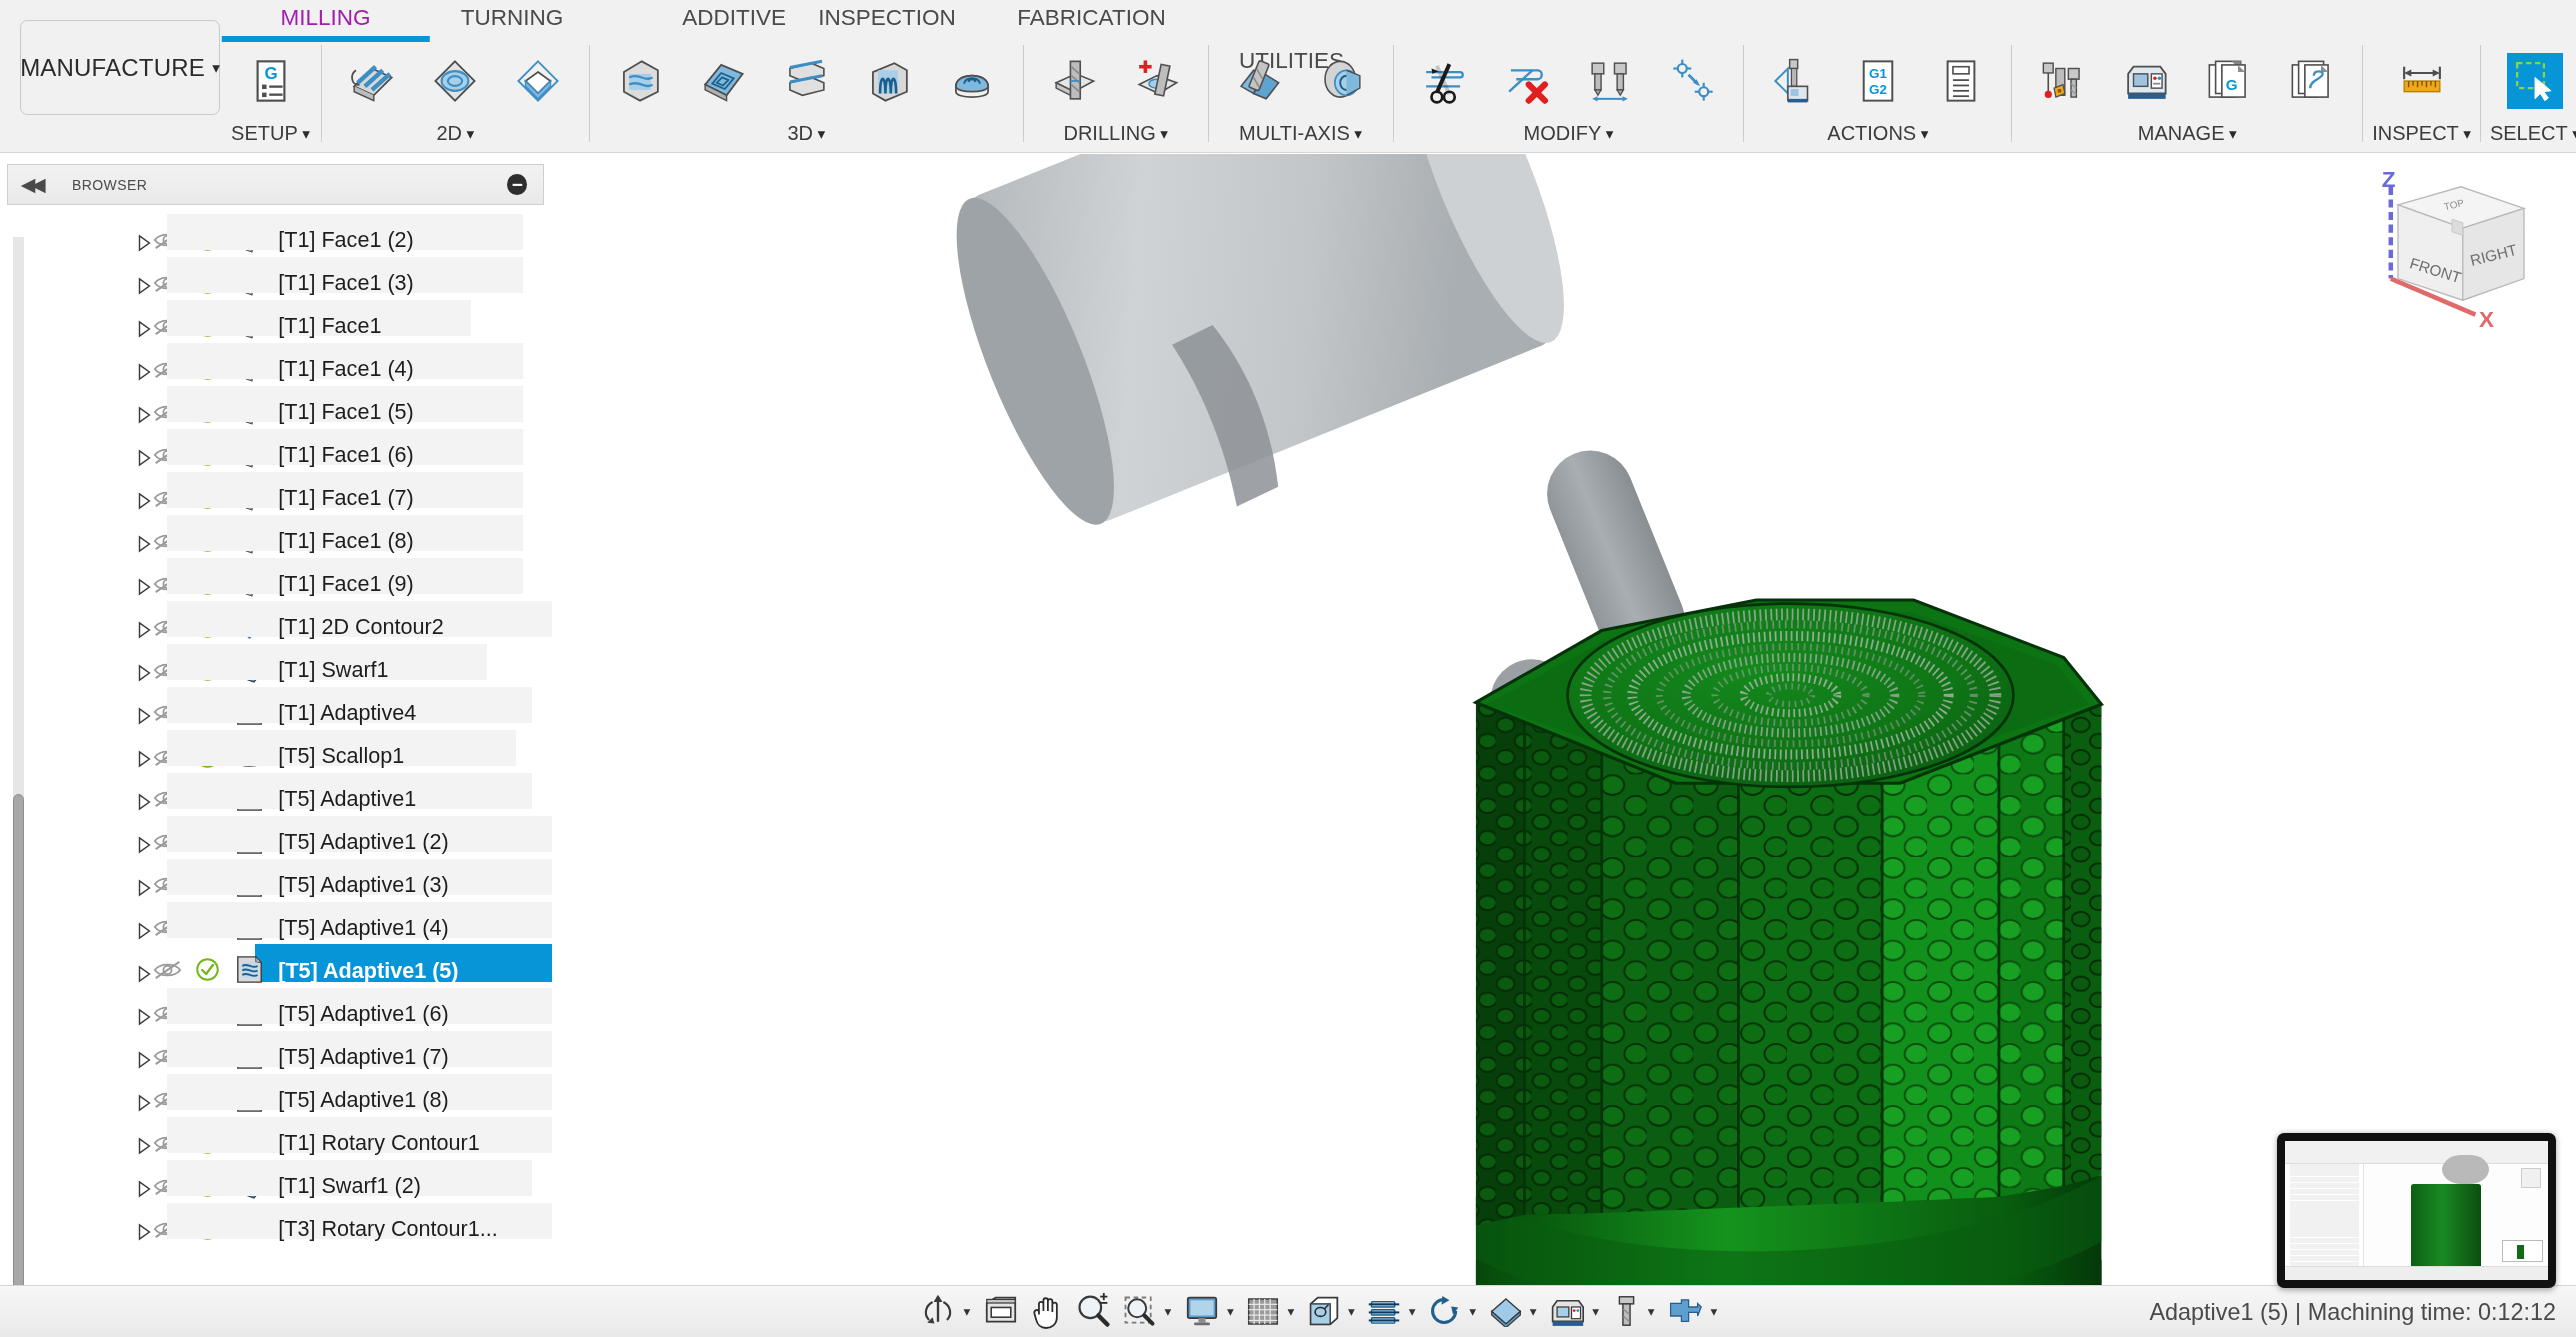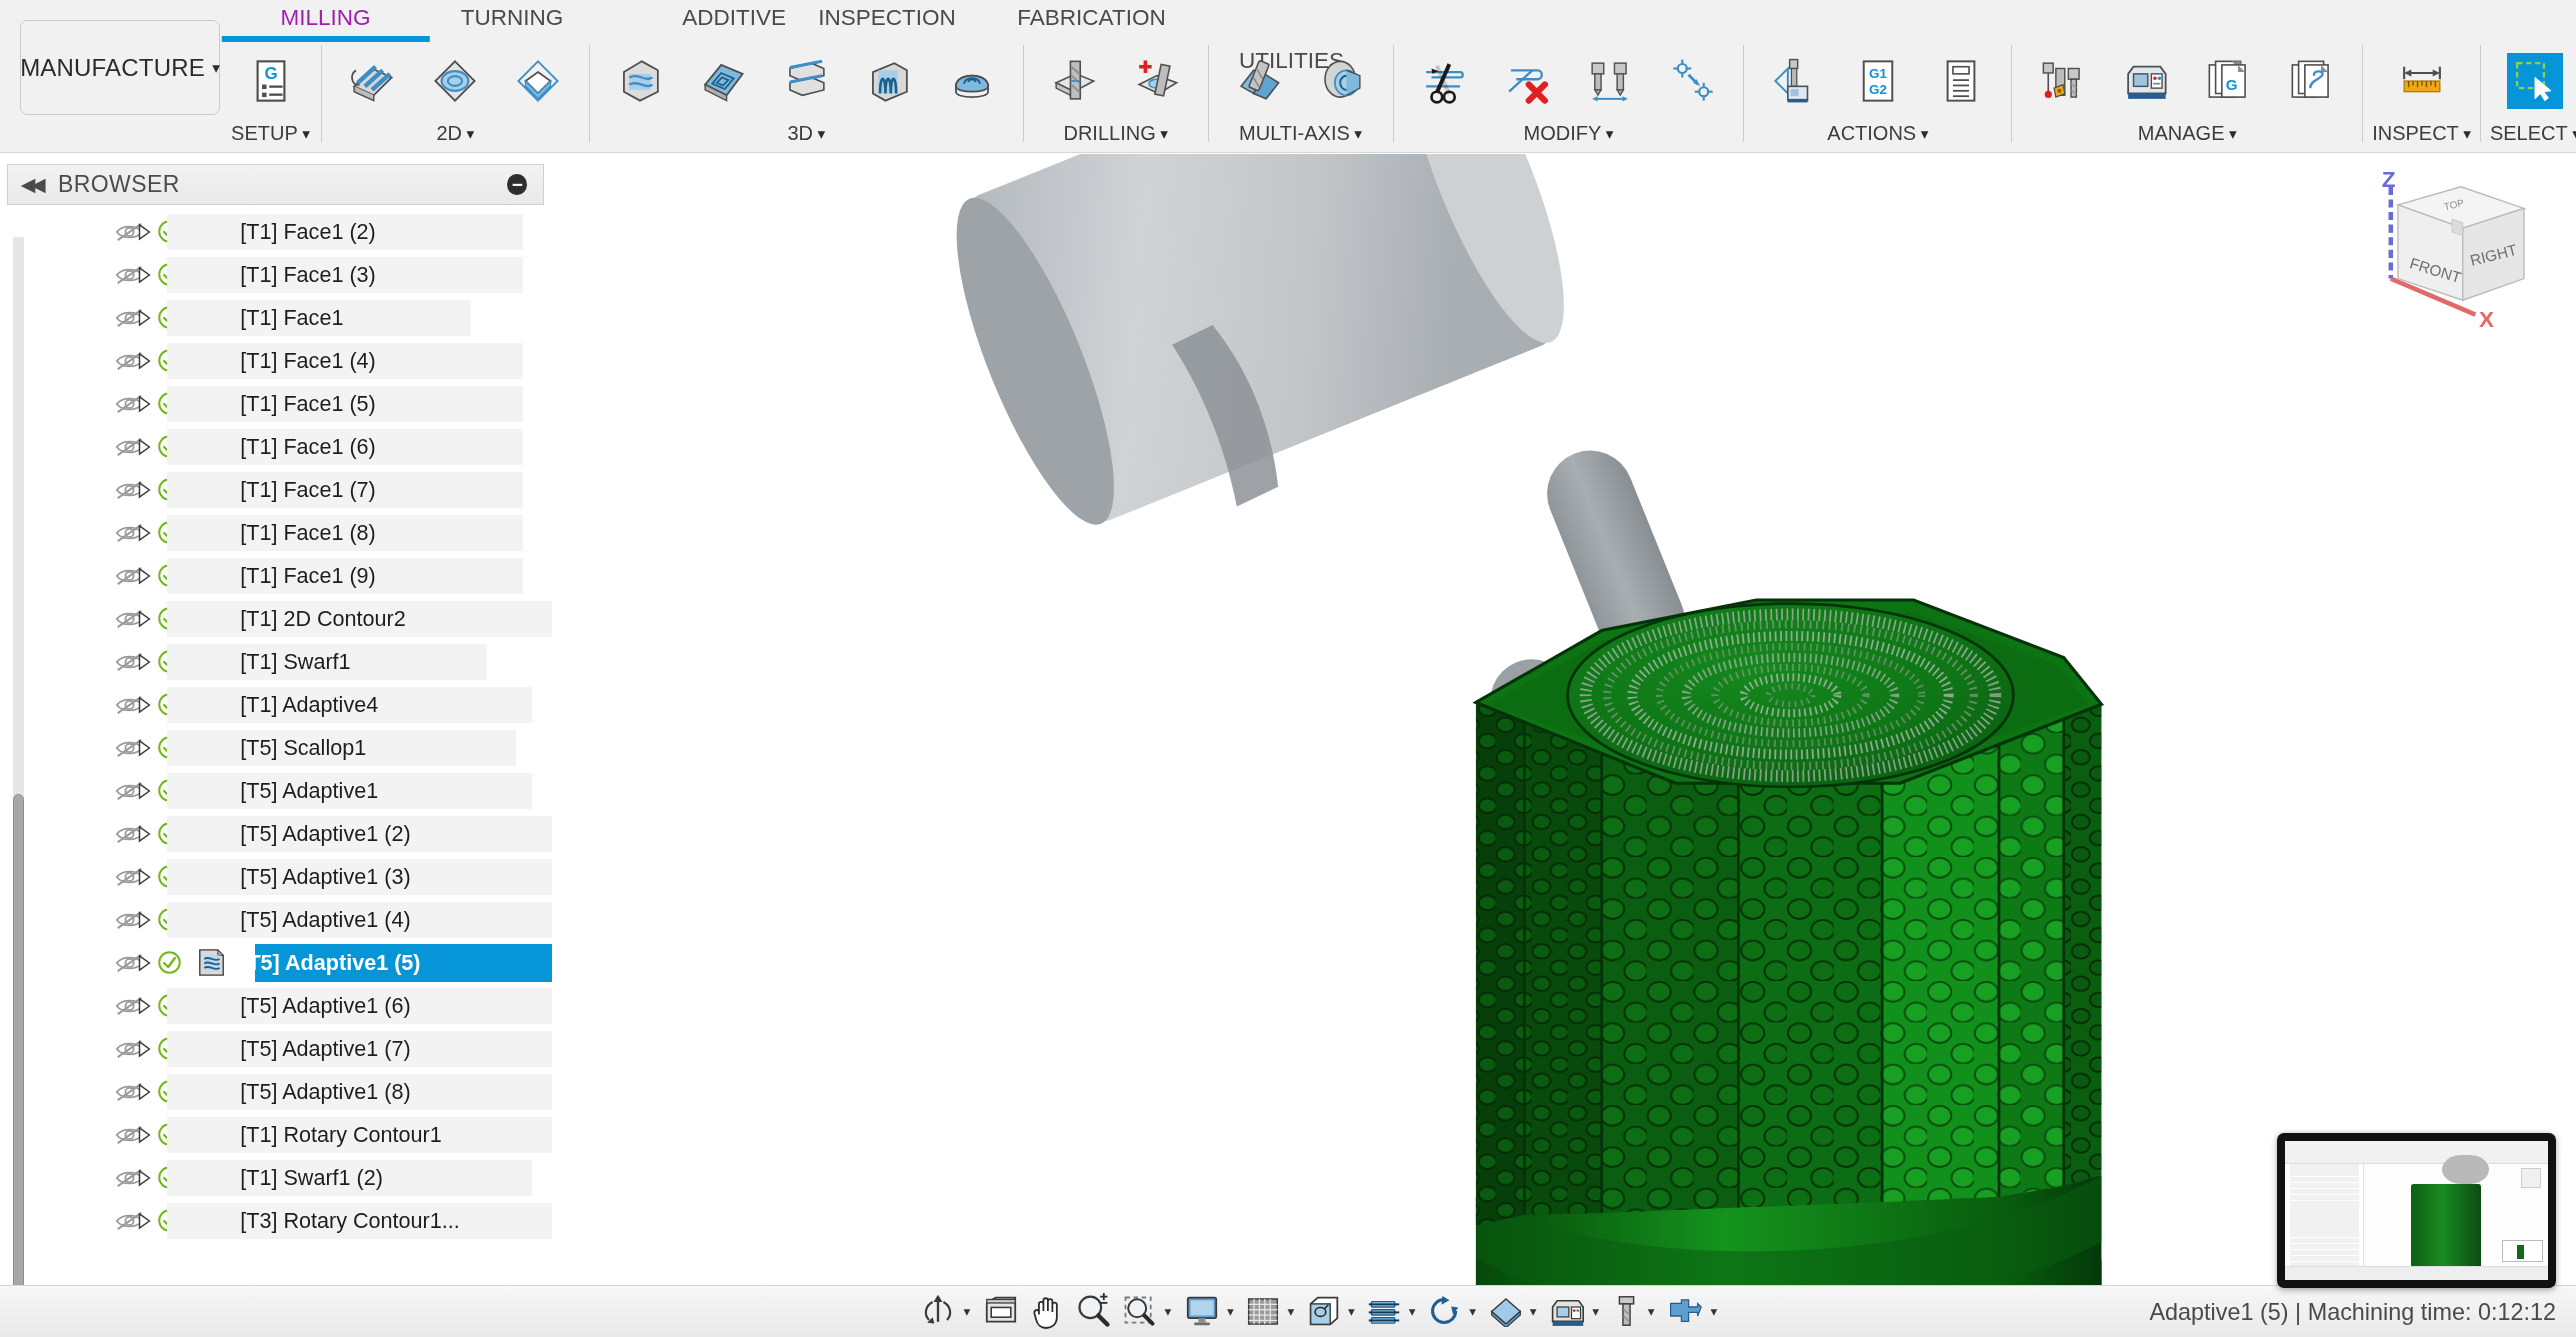--- a/index.html
+++ b/index.html
@@ -81,21 +81,21 @@
   .browser-header {
     position: absolute; left: 7.2px; top: 10px; width: 537px; height: 41px;
     background: linear-gradient(#f2f2f2, #e9e9e9);
     border: 0.9px solid #cfcfcf;
     display: flex; align-items: center;
   }
   .collapse-arrows {
     margin-left: 12.6px; font-size: 19px; color: #4a4a4a; letter-spacing: -4.5px;
   }
   .browser-title {
-    margin-left: 17px; font-size: 23px; color: #4c4c4c; letter-spacing: 0.4px;
+    margin-left: 31px; font-size: 14px; color: #4c4c4c; letter-spacing: 0.4px;
   }
   .header-btn {
     margin-left: auto; margin-right: 16px;
     width: 20px; height: 21.6px; border-radius: 50%;
     background: #2e2e2e; color: #fff; font-size: 19px; font-weight: bold;
     display: flex; align-items: center; justify-content: center; line-height: 1;
   }
 
   .tree {
     position: absolute; left: 0; top: 56px; width: 552px; height: 1195px;
@@ -105,22 +105,22 @@
     position: absolute; left: 12.6px; top: 27px; width: 11.7px; height: 1186px;
     background: #e6e6e6;
   }
   .tree-thumb {
     position: absolute; left: 12.6px; top: 584px; width: 11.7px; height: 557px;
     background: #a8a8a8; border: 0.9px solid #8d8d8d; border-radius: 6.3px;
   }
 
   .row {
     position: relative; height: 43px;
-    display: flex; align-items: center;
-    padding-left: 78px;
+    display: flex; align-items: flex-end;
+    padding-left: 116px;
   }
   .row .expander {
     position: absolute; left: 135px;
     width: 18px; height: 20px;
   }
   .row-icons {
     display: flex; align-items: center; margin-left: 31px;
   }
   .eye { width: 40px; display: flex; align-items: center; justify-content: center; }
   .check { width: 41px; display: flex; align-items: center; justify-content: center; }

